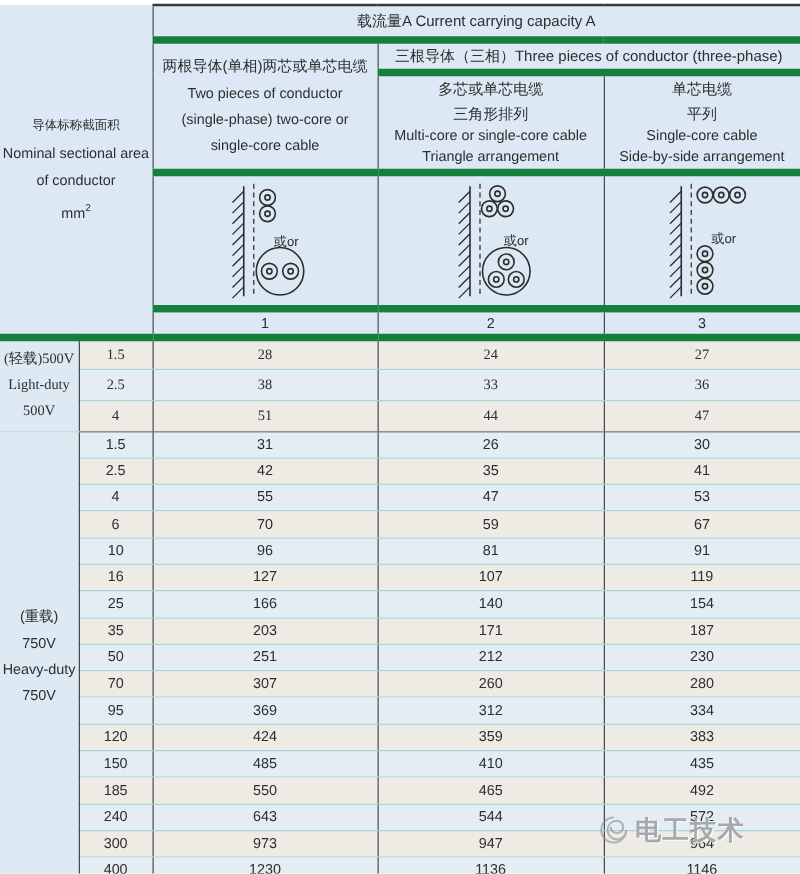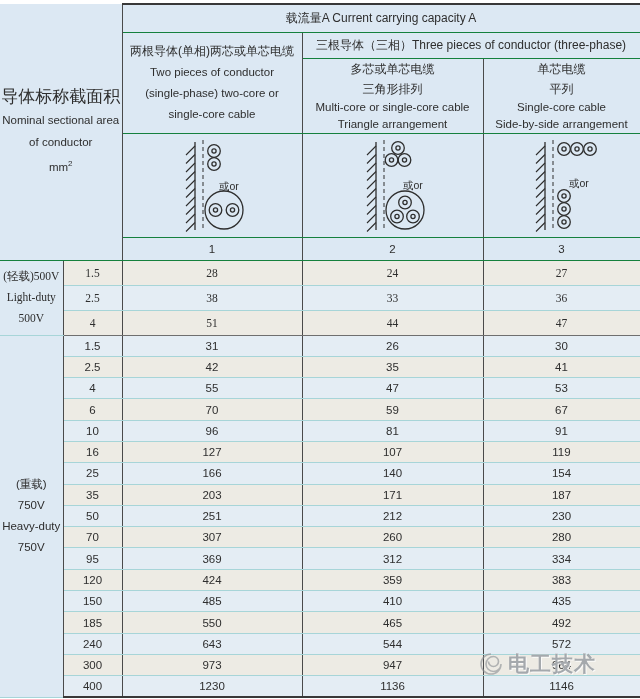--- a/index.html
+++ b/index.html
@@ -9,36 +9,36 @@
   td{padding:0;text-align:center;vertical-align:middle;font-size:11.5px;color:#2e2e2e;overflow:hidden;}
 
   
   .hdrbg{background:#dce8f3;}
   tr.b1 td{background:#edebe4;}
   tr.b2 td{background:#e4edf4;}
   td.g{background:#dde9f3 !important;}
 
   
   .bt2{border-top:2px solid #383838;}
-  .bbd{border-bottom:1px solid #15803d;}
+  .bbd{border-bottom:6px solid #15803d;}
   .brd{border-right:1px solid #4a4a4a;}
   .bro{border-right:1px solid #9aa7b5;}
   tr.data td{border-bottom:1px solid #a7d5d8;}
   tr.secend td{border-bottom:1px solid #6f6f6f;}
   tr.tblend td{border-bottom:2px solid #383838;}
 
   
   .title{font-size:12px;}
   .zh{font-size:12px;}
   .en{font-size:11.5px;}
   .c1h{line-height:21px;text-align:center;}
   .sub .zh{line-height:20px;display:block;}
   .sub .en{line-height:17px;display:block;}
   .lefthdr{line-height:22px;font-size:11.5px;}
-  .lefthdr .zh{font-size:17px;margin-top:28px;}
+  .lefthdr .zh{font-size:10px;margin-top:28px;}
   .grouplab{line-height:21px;font-size:11.5px;}
   sup{font-size:8px;}
 
   
   tr.rT1{height:28px;} tr.rT2{height:26px;} tr.rT3{height:72px;}
   tr.rT4{height:104px;margin-left:18px;} tr.rT5{height:23px;}
   tr.rowL{height:25px;font-family:Liberation Serif, serif;} tr.rowH{height:21.3px;}
 
   .numrow{font-size:12px;}
   svg text{font-size:10.5px;fill:#2e2e2e;}

